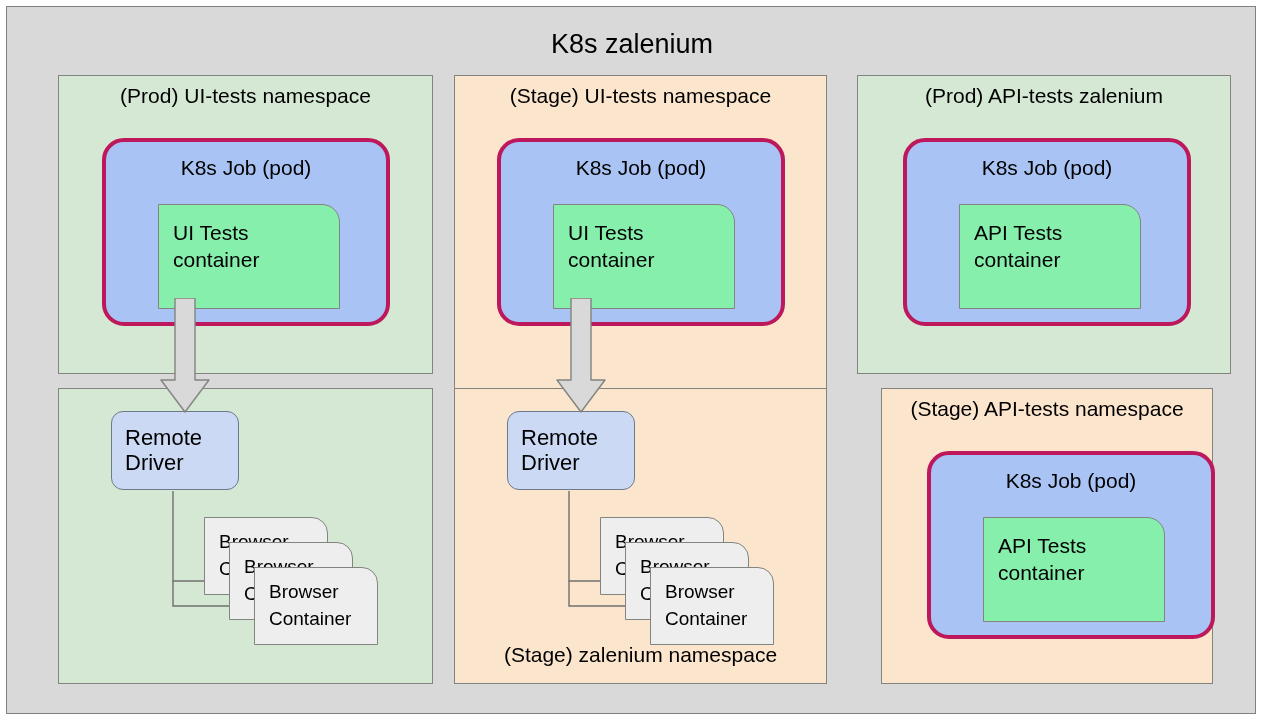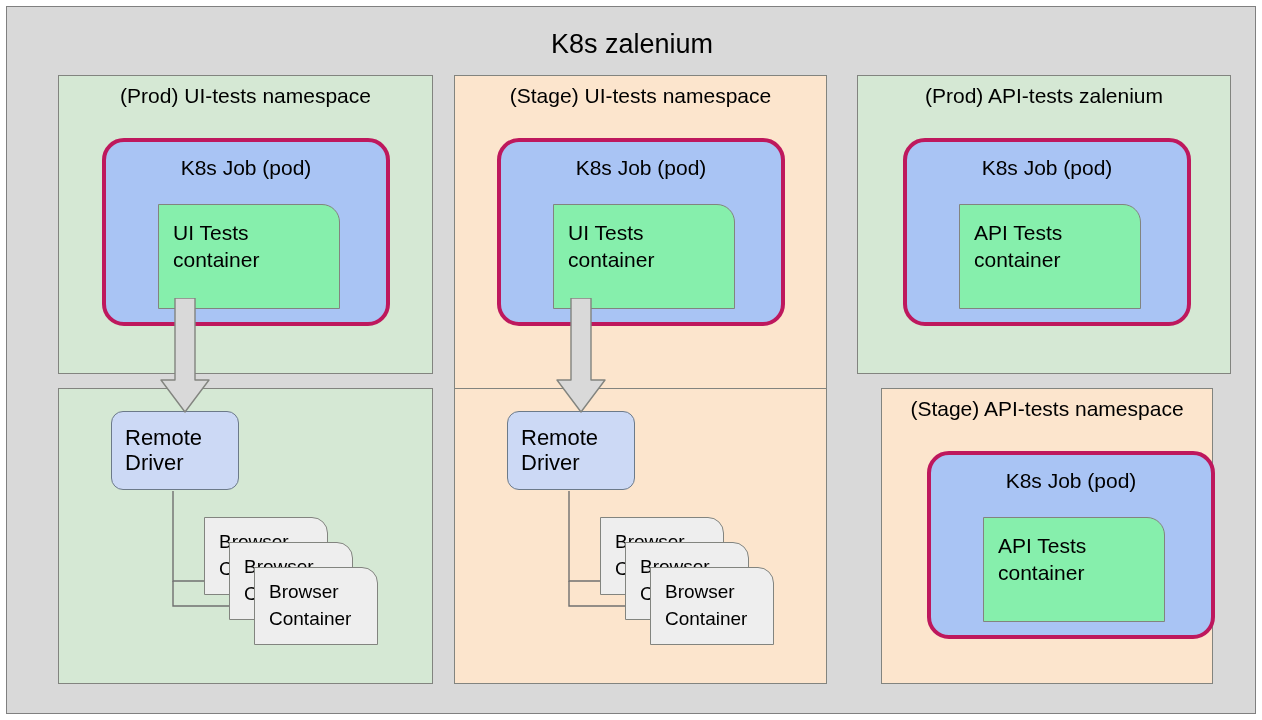--- a/index.html
+++ b/index.html
@@ -211,20 +211,21 @@
 Container</div>
     </div>
 
     <div class="rdriver" style="left:52px; top:22px; width:128px; height:79px;">
       <div class="rdriver-label">Remote
 Driver</div>
     </div>
   </div>
 
   <div class="ns orange" style="left:454px; top:388px; width:373px; height:296px;">
+    <div class="ns-title bottom">(Stage) zalenium namespace</div>
 
     <div class="conn" style="left:0; top:0; width:373px; height:296px;">
       <svg width="373" height="296">
         <path d="M 114 102 L 114 192 L 160 192" fill="none" stroke="#707070" stroke-width="1.4"></path>
         <path d="M 150 189 L 160 192 L 150 195 Z" fill="#707070" stroke="#707070" stroke-width="1.4" stroke-linejoin="round"></path>
         <path d="M 114 192 L 114 217 L 185 217" fill="none" stroke="#707070" stroke-width="1.4"></path>
         <path d="M 175 214 L 185 217 L 175 220 Z" fill="#707070" stroke="#707070" stroke-width="1.4" stroke-linejoin="round"></path>
       </svg>
     </div>
 

